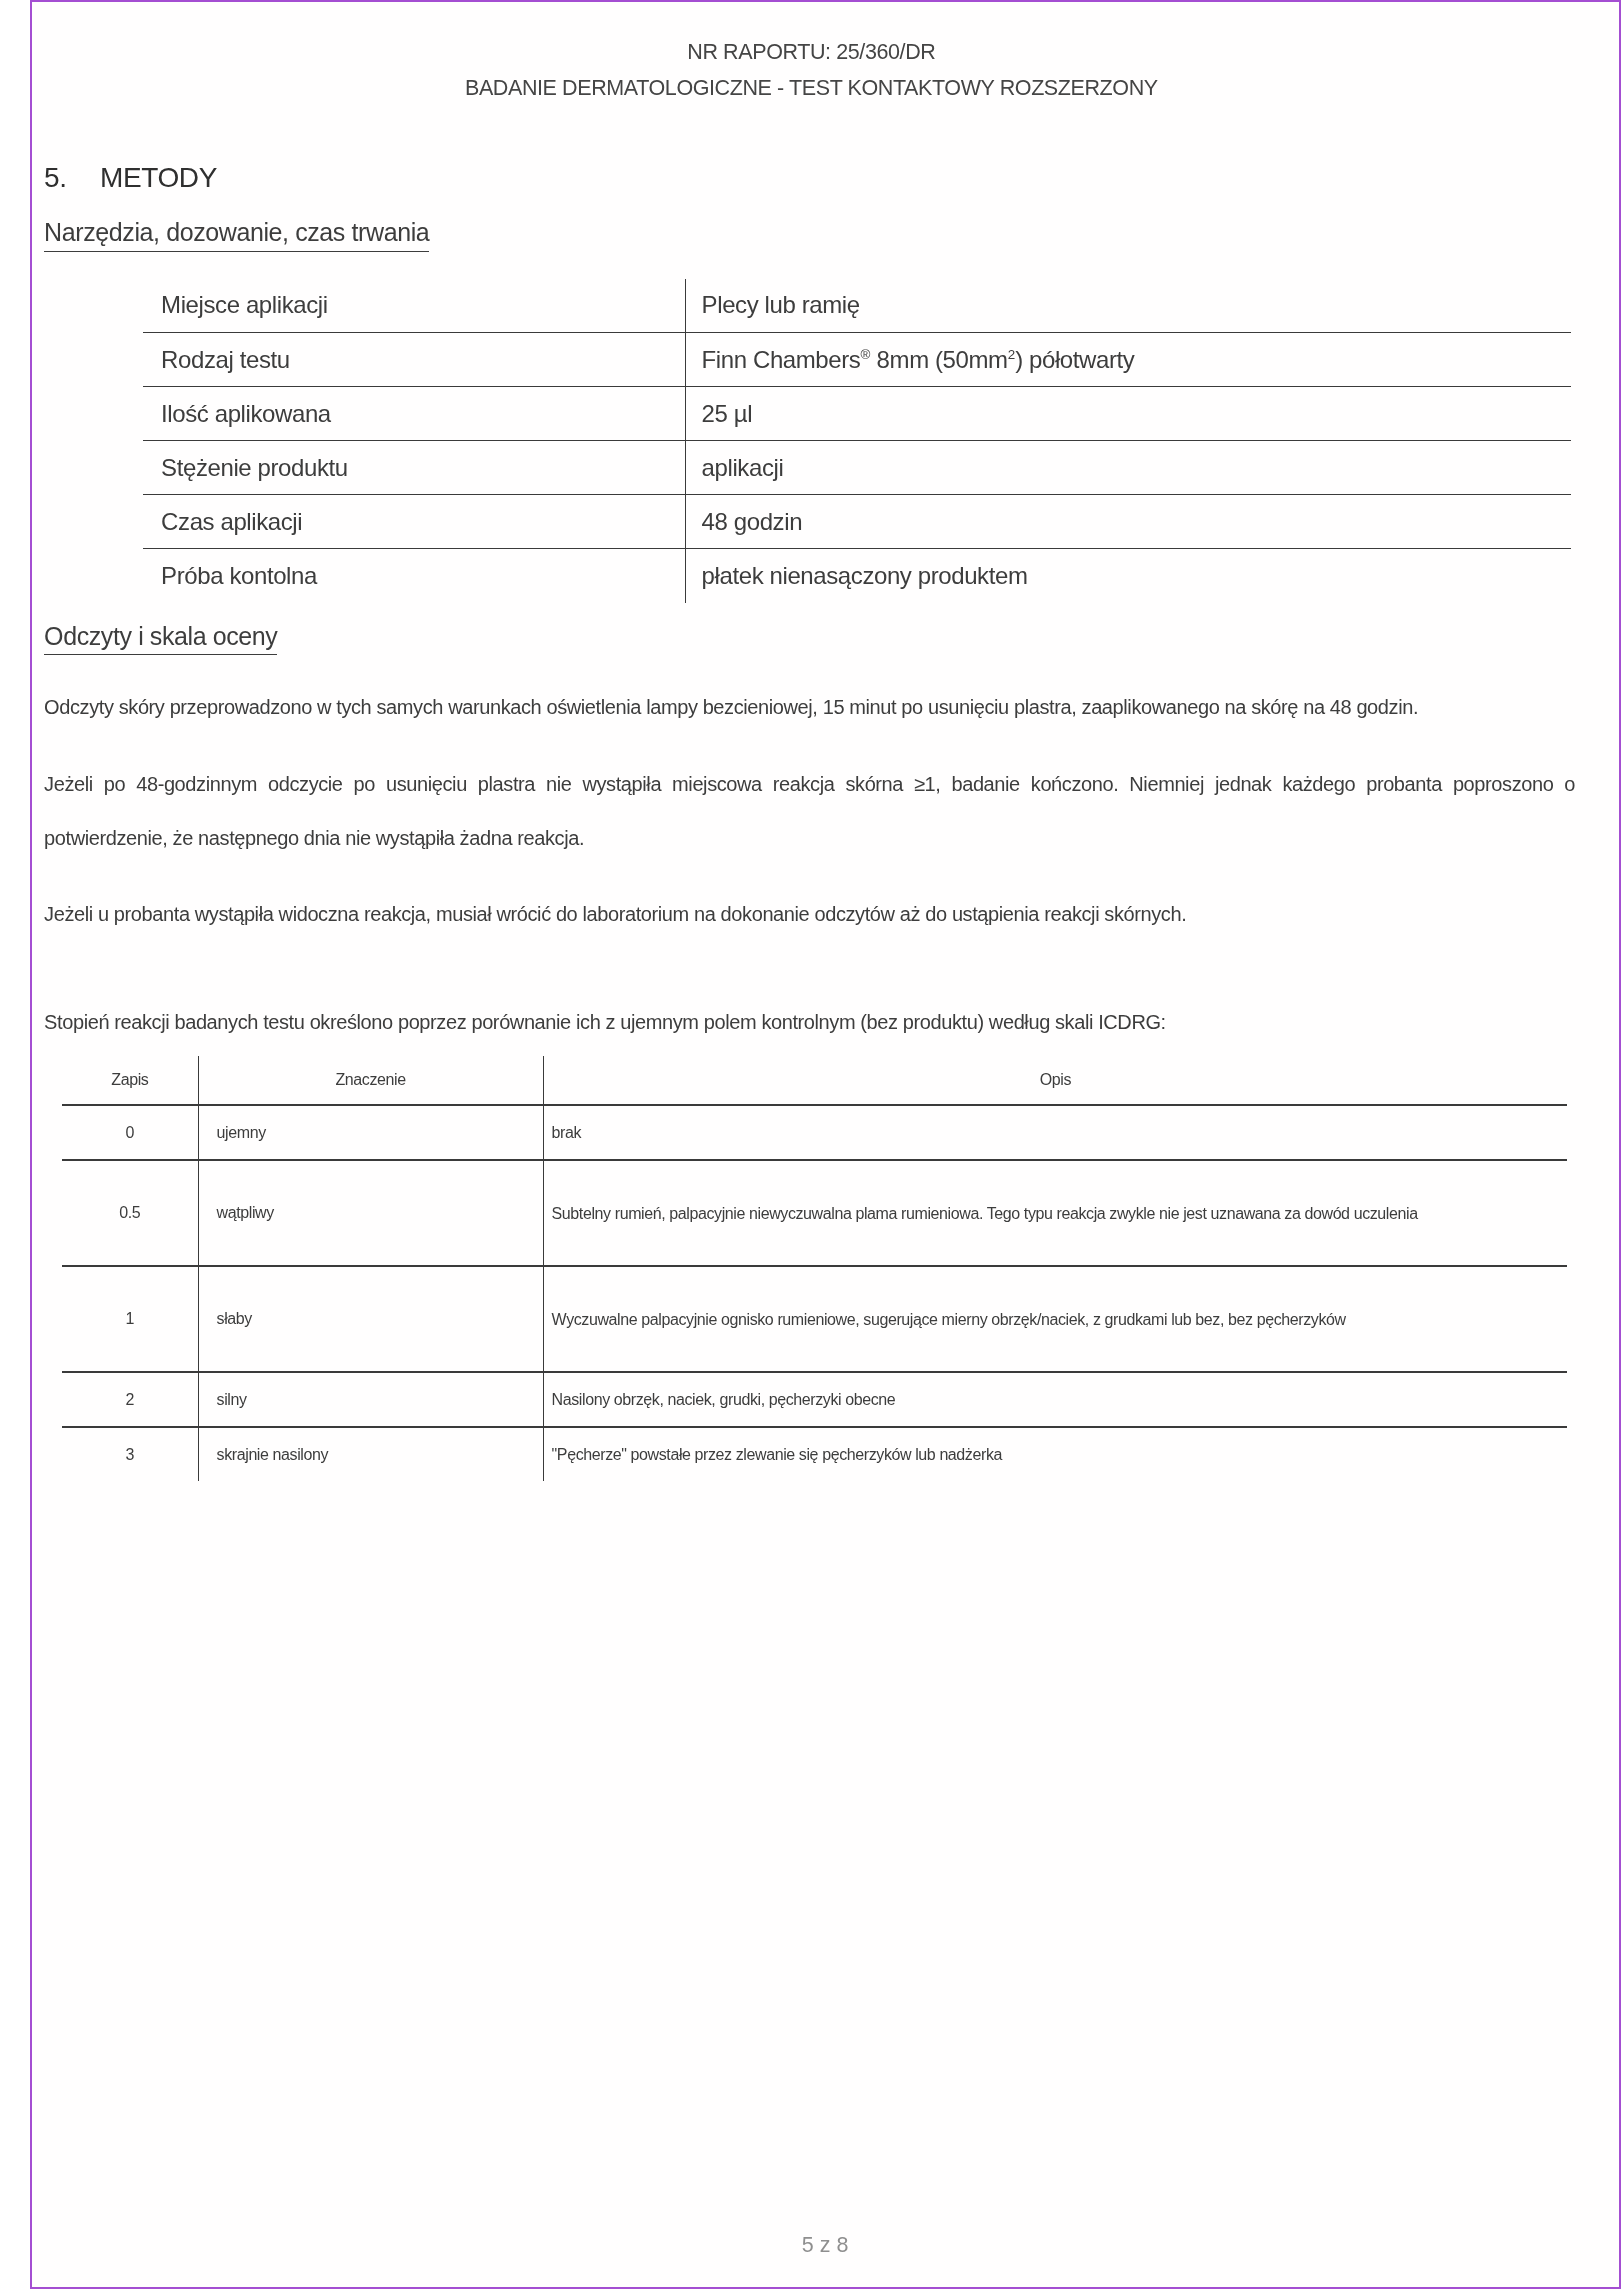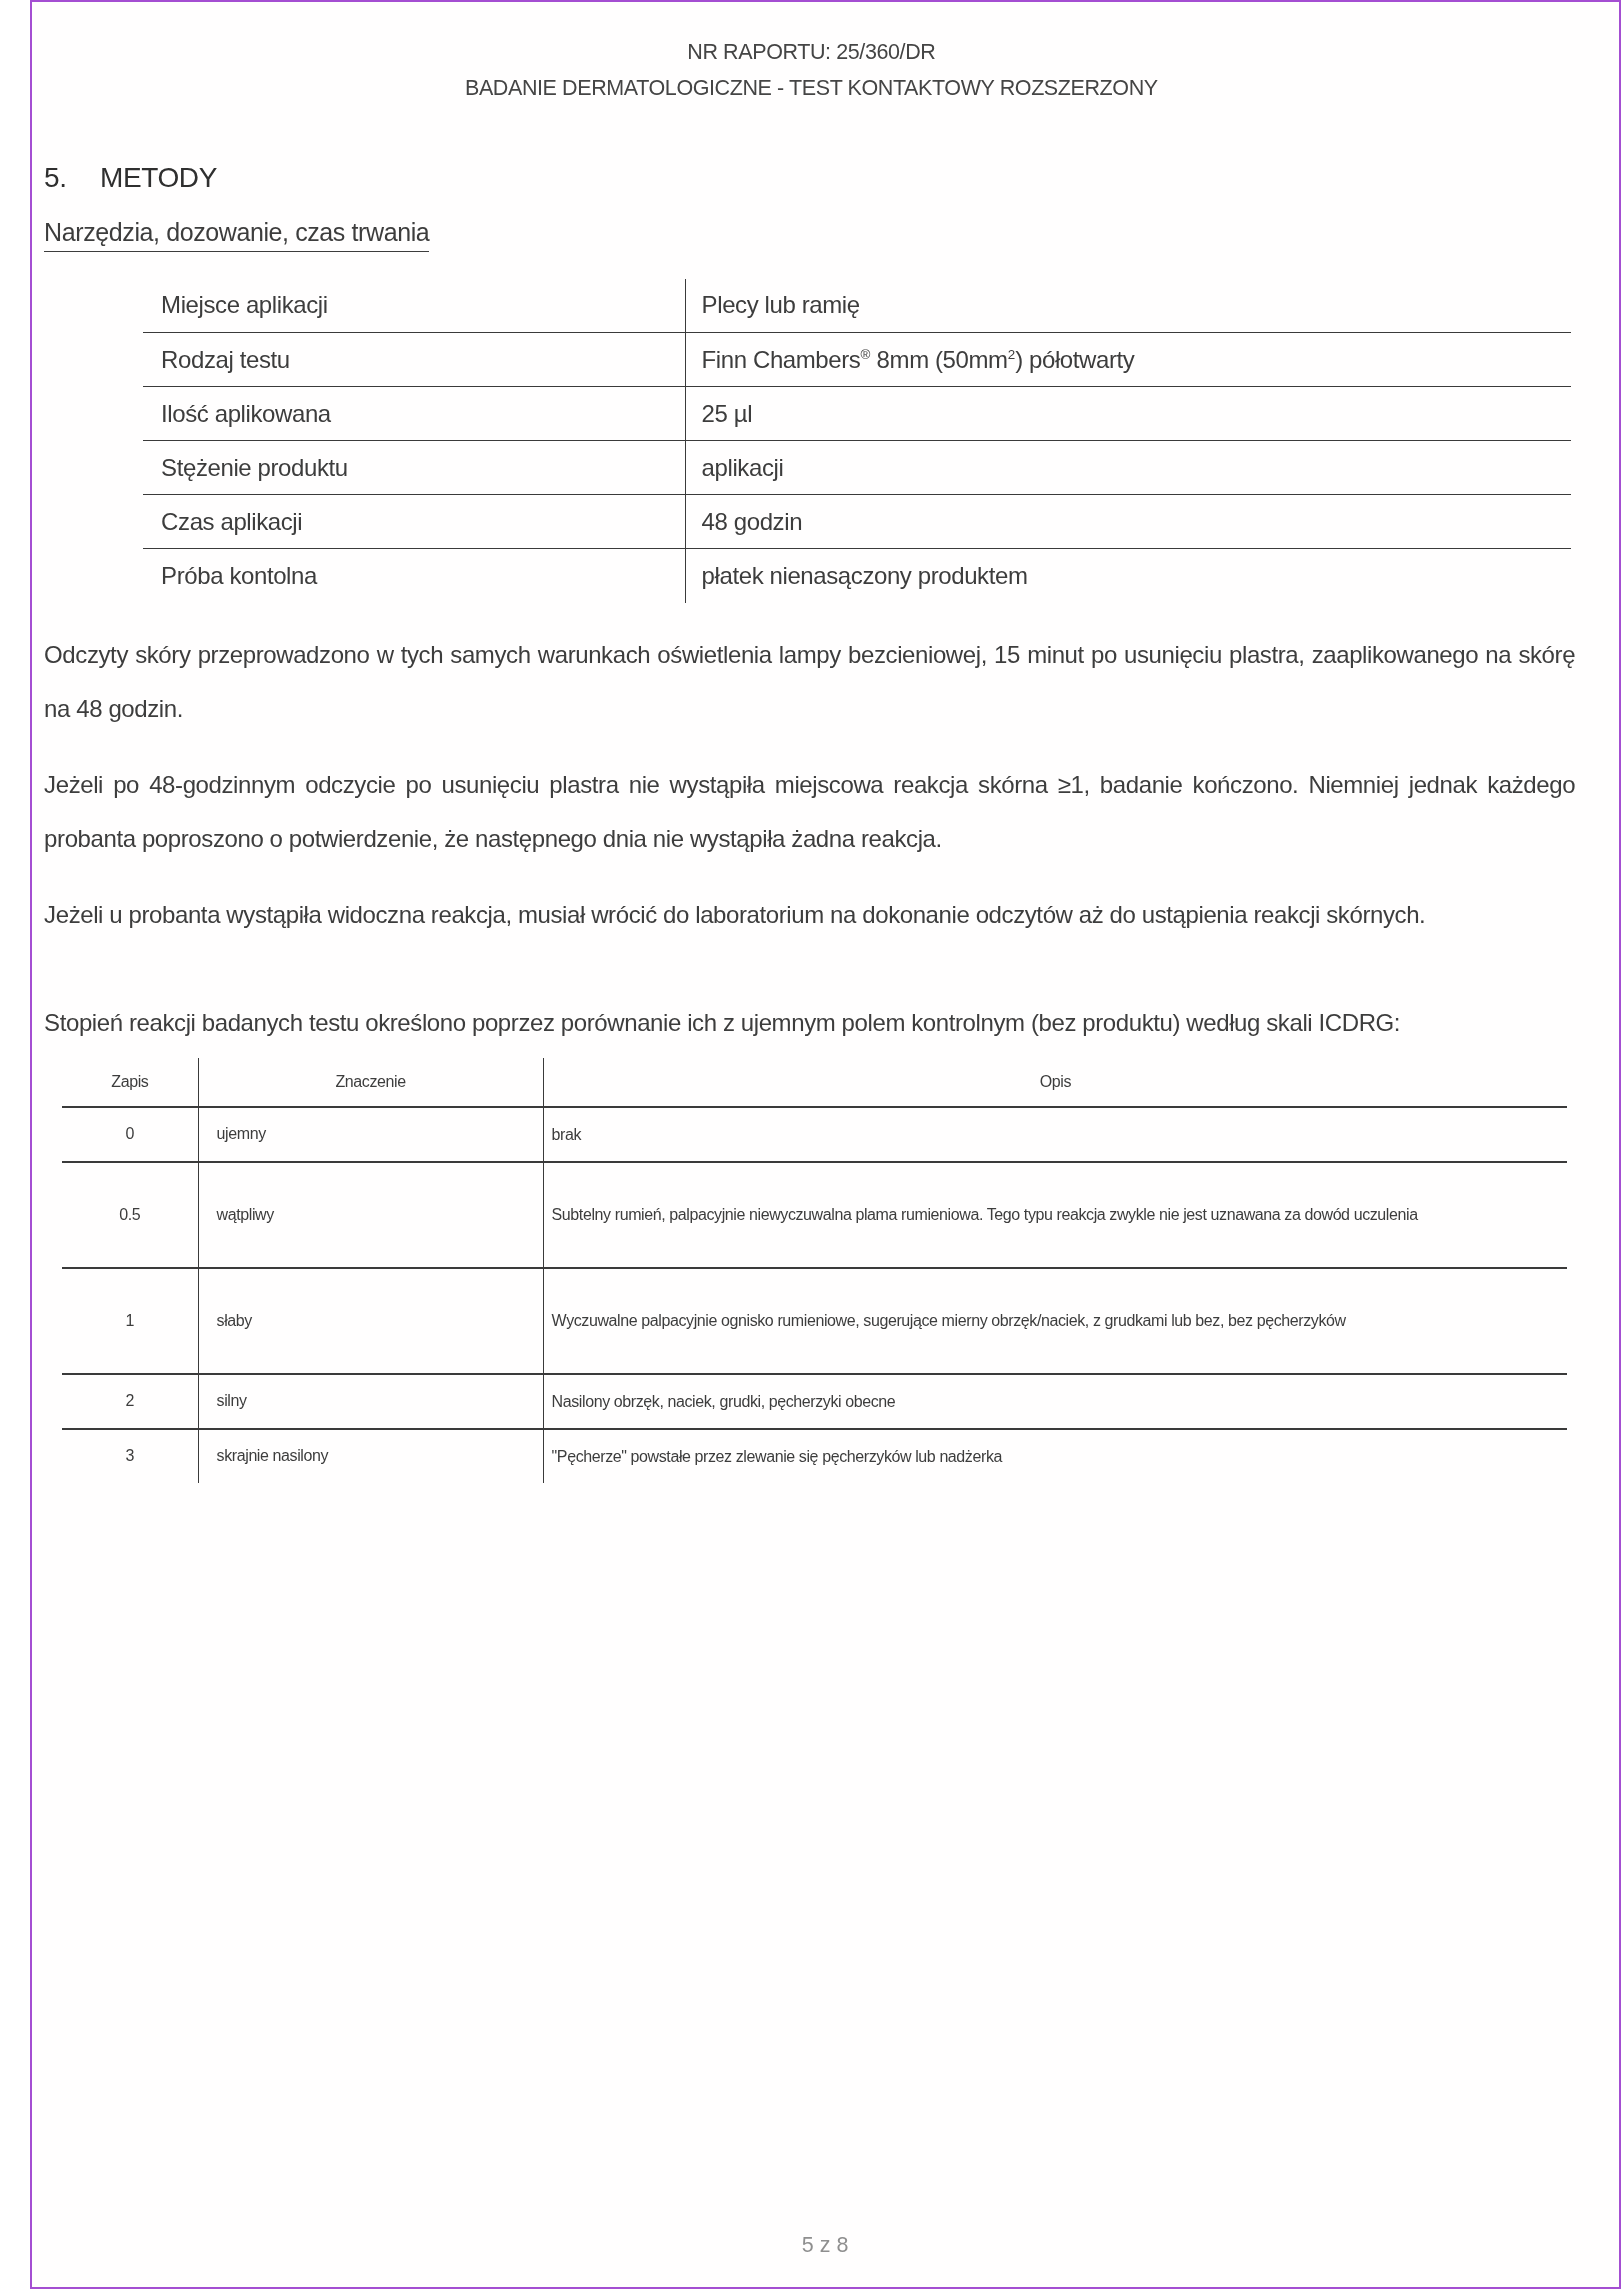--- a/index.html
+++ b/index.html
@@ -74,21 +74,21 @@
     border-right: 1.8px solid #3a3a3a;
     padding-left: 18px;
   }
   table.method td.r { padding-left: 16px; }
   table.method tr + tr td { border-top: 1.8px solid #3a3a3a; }
   sup.s { font-size: 13.4px; line-height: 0; letter-spacing: 0; }
 
   
   p.body-par {
     margin: 22.4px 0 0 0;
-    font-size: 24px;
+    font-size: 20px;
     line-height: 54px;
     text-align: justify;
     width: 1531px;
   }
   p.first-par { margin-top: 25px; }
   p.icdrg-par { margin-top: 54px; }
 
   
   table.scale {
     border-collapse: collapse;
@@ -173,20 +173,23 @@
           <td class="l">Czas aplikacji</td>
           <td class="r">48 godzin</td>
         </tr>
         <tr>
           <td class="l">Próba kontolna</td>
           <td class="r">płatek nienasączony produktem</td>
         </tr>
       </tbody>
     </table>
 
+    <div>
+      <span class="subheading second">Odczyty i skala oceny</span>
+    </div>
 
     <p class="body-par first-par">Odczyty skóry przeprowadzono w tych samych warunkach oświetlenia lampy bezcieniowej, 15 minut po usunięciu plastra, zaaplikowanego na skórę na 48 godzin.</p>
     <p class="body-par">Jeżeli po 48-godzinnym odczycie po usunięciu plastra nie wystąpiła miejscowa reakcja skórna ≥1, badanie kończono. Niemniej jednak każdego probanta poproszono o potwierdzenie, że następnego dnia nie wystąpiła żadna reakcja.</p>
     <p class="body-par">Jeżeli u probanta wystąpiła widoczna reakcja, musiał wrócić do laboratorium na dokonanie odczytów aż do ustąpienia reakcji skórnych.</p>
     <p class="body-par icdrg-par">Stopień reakcji badanych testu określono poprzez porównanie ich z ujemnym polem kontrolnym (bez produktu) według skali ICDRG:</p>
 
     <table class="scale">
       <colgroup>
           <col class="c1">
           <col class="c2">

